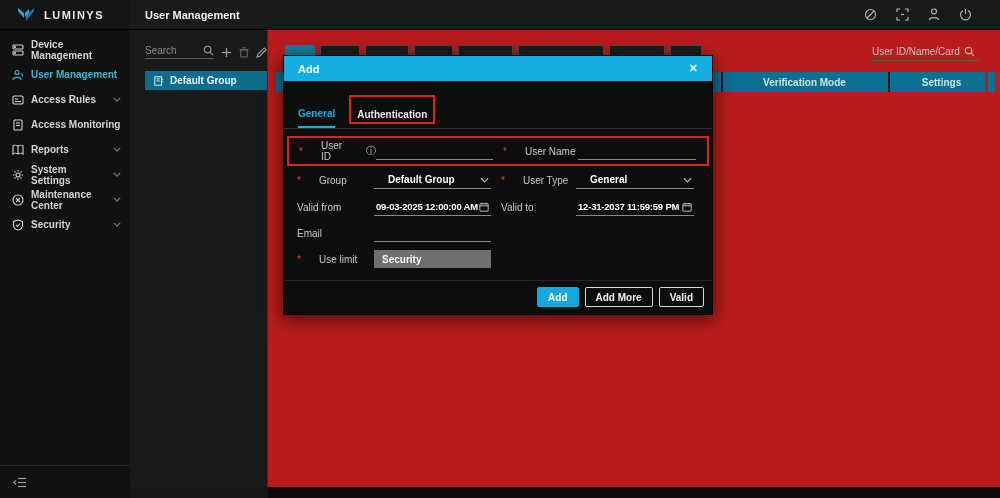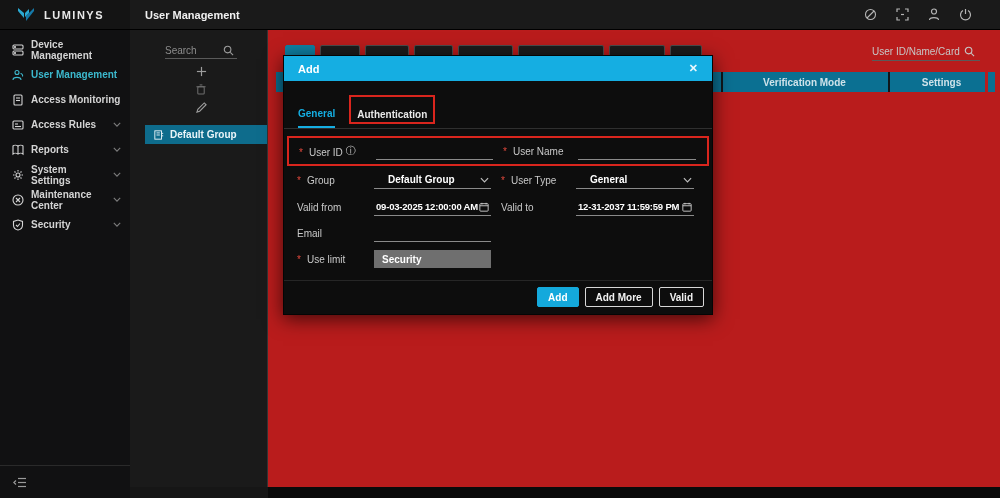--- a/index.html
+++ b/index.html
@@ -25,21 +25,21 @@
   .side-item { height:25px; display:flex; align-items:center; gap:7px; padding:0 9px 0 12px;
     color:#d4d4d4; font-size:10px; font-weight:bold; cursor:pointer; }
   .side-item .chev { margin-left:auto; color:#7d7d7d; }
   .side-item.active { color:#3cb9ce; }
   .sidebar-footer { position:absolute; left:0; bottom:0; width:100%; height:33px;
     border-top:1px solid #2a2a2a; display:flex; align-items:center; padding-left:13px; color:#9a9a9a; }
 
   
   .group-panel { position:absolute; left:130px; top:30px; width:138px; height:457px;
     background:#1a1a1a; border-right:1px solid #333; z-index:4; }
-  .search-row { display:flex; align-items:center; margin:15px 10px 4px 15px; gap:7px; color:#9d9d9d;flex-direction:column; }
+  .search-row { display:flex; align-items:center; margin:15px 10px 4px 15px; gap:7px; color:#9d9d9d; }
   .search-box { display:flex; align-items:center; border-bottom:1px solid #5a5a5a; padding-bottom:2px; width:72px; }
   .search-box input { background:transparent; border:0; outline:none; width:58px; color:#cfcfcf; font-size:10px; font-family:inherit; }
   .search-box input::placeholder { color:#8d8d8d; }
   .group-item { margin-top:12px; margin-left:15px; height:19px; background:#0e6c8c;
     display:flex; align-items:center; gap:6px; padding-left:9px;
     color:#eaf5f9; font-size:10px; font-weight:bold; cursor:pointer; }
 
   
   .main { position:absolute; left:268px; top:30px; width:732px; height:468px; background:#b91c1c; }
   .toolbar-row { position:absolute; left:17px; top:15px; display:flex; gap:5px; }
@@ -64,21 +64,21 @@
   .modal-title { color:#fff; font-weight:bold; font-size:11px; }
   .modal-close { margin-left:auto; color:#eaf7fc; font-size:11px; font-weight:bold; cursor:pointer; }
   .tabs-row { display:flex; align-items:flex-end; gap:14px; padding:14px 14px 0 14px;
     border-bottom:1px solid #2f2f2f; }
   .tab { font-size:10px; font-weight:bold; padding-bottom:7px; cursor:pointer; color:#e8e8e8; }
   .tab.active { color:#15aee2; border-bottom:2px solid #15aee2; }
   .tab.boxed { border:2px solid #d9251d; padding:12px 6px 2px 6px; margin-bottom:4px; }
   .form-area { padding:4px 13px 0 13px; }
   .frow { display:grid; grid-template-columns:77px 117px 10px 75px 118px; align-items:center; height:24px; }
   .annot-box { border:2px solid #d9251d; margin:3px -10px 0 -10px; padding:1px 10px; }
-  .flabel { display:flex; align-items:flex-end; gap:3px; color:#c9c9c9; font-size:10px; }
+  .flabel { display:flex; align-items:center; gap:15px; color:#c9c9c9; font-size:10px; }
   .req::before { content:"*"; color:#e0483c; margin-right:3px; font-size:10px; }
   .uline { border-bottom:1px solid #8a8a8a; height:17px; display:flex; align-items:center; }
   .uline input { background:transparent; border:0; outline:none; width:100%; color:#fff; font-size:10px; font-family:inherit; }
   .selectbox { border-bottom:1px solid #8a8a8a; height:17px; display:flex; align-items:center;
     color:#fff; font-size:10px; font-weight:bold; padding:0 2px 0 14px; cursor:pointer; }
   .selectbox .chev { margin-left:auto; color:#bdbdbd; }
   .datebox { border-bottom:1px solid #8a8a8a; height:17px; display:flex; align-items:center;
     color:#fff; font-size:9.5px; font-weight:bold; padding:0 2px; cursor:pointer; letter-spacing:-0.2px; }
   .datebox .cal { margin-left:auto; color:#cfcfcf; }
   .limitbox { background:#6f6f6f; height:18px; display:flex; align-items:center; padding-left:8px;
@@ -155,41 +155,41 @@
         <circle cx="5" cy="3.5" r="2"></circle>
           <path d="M1,11 C1,7.5 9,7.5 9,11"></path>
           <path d="M8.5,4.5 C10,4.5 11,6 10.5,7.5"></path>
       </svg>
     </span>
     <span>User Management</span>
   </div>
   <div class="side-item">
     <span>
       <svg width="12" height="12" viewBox="0 0 12 12" fill="none" stroke="currentColor" stroke-width="1.1">
-        <rect x="2" y="1" width="8" height="10" rx="1"></rect>
-          <line x1="4" y1="4" x2="8" y2="4"></line>
-          <line x1="4" y1="6.5" x2="8" y2="6.5"></line>
-      </svg>
-    </span>
-    <span>Access Monitoring</span>
-  </div>
-  <div class="side-item">
-    <span>
-      <svg width="12" height="12" viewBox="0 0 12 12" fill="none" stroke="currentColor" stroke-width="1.1">
         <rect x="1" y="2" width="10" height="8" rx="1"></rect>
           <line x1="3" y1="5" x2="6" y2="5"></line>
           <line x1="3" y1="7.5" x2="9" y2="7.5"></line>
       </svg>
     </span>
     <span>Access Rules</span>
     <span class="chev">
       <svg width="8" height="5" viewBox="0 0 10 6" fill="none" stroke="currentColor" stroke-width="1.4">
           <polyline points="1,1 5,5 9,1"></polyline>
         </svg>
     </span>
+  </div>
+  <div class="side-item">
+    <span>
+      <svg width="12" height="12" viewBox="0 0 12 12" fill="none" stroke="currentColor" stroke-width="1.1">
+        <rect x="2" y="1" width="8" height="10" rx="1"></rect>
+          <line x1="4" y1="4" x2="8" y2="4"></line>
+          <line x1="4" y1="6.5" x2="8" y2="6.5"></line>
+      </svg>
+    </span>
+    <span>Access Monitoring</span>
   </div>
   <div class="side-item">
     <span>
       <svg width="12" height="12" viewBox="0 0 12 12" fill="none" stroke="currentColor" stroke-width="1.1">
         <path d="M6,2 C4.5,1 2,1 1,2 V10 C2,9 4.5,9 6,10 C7.5,9 10,9 11,10 V2 C10,1 7.5,1 6,2 Z"></path>
           <line x1="6" y1="2" x2="6" y2="10"></line>
       </svg>
     </span>
     <span>Reports</span>
     <span class="chev">

